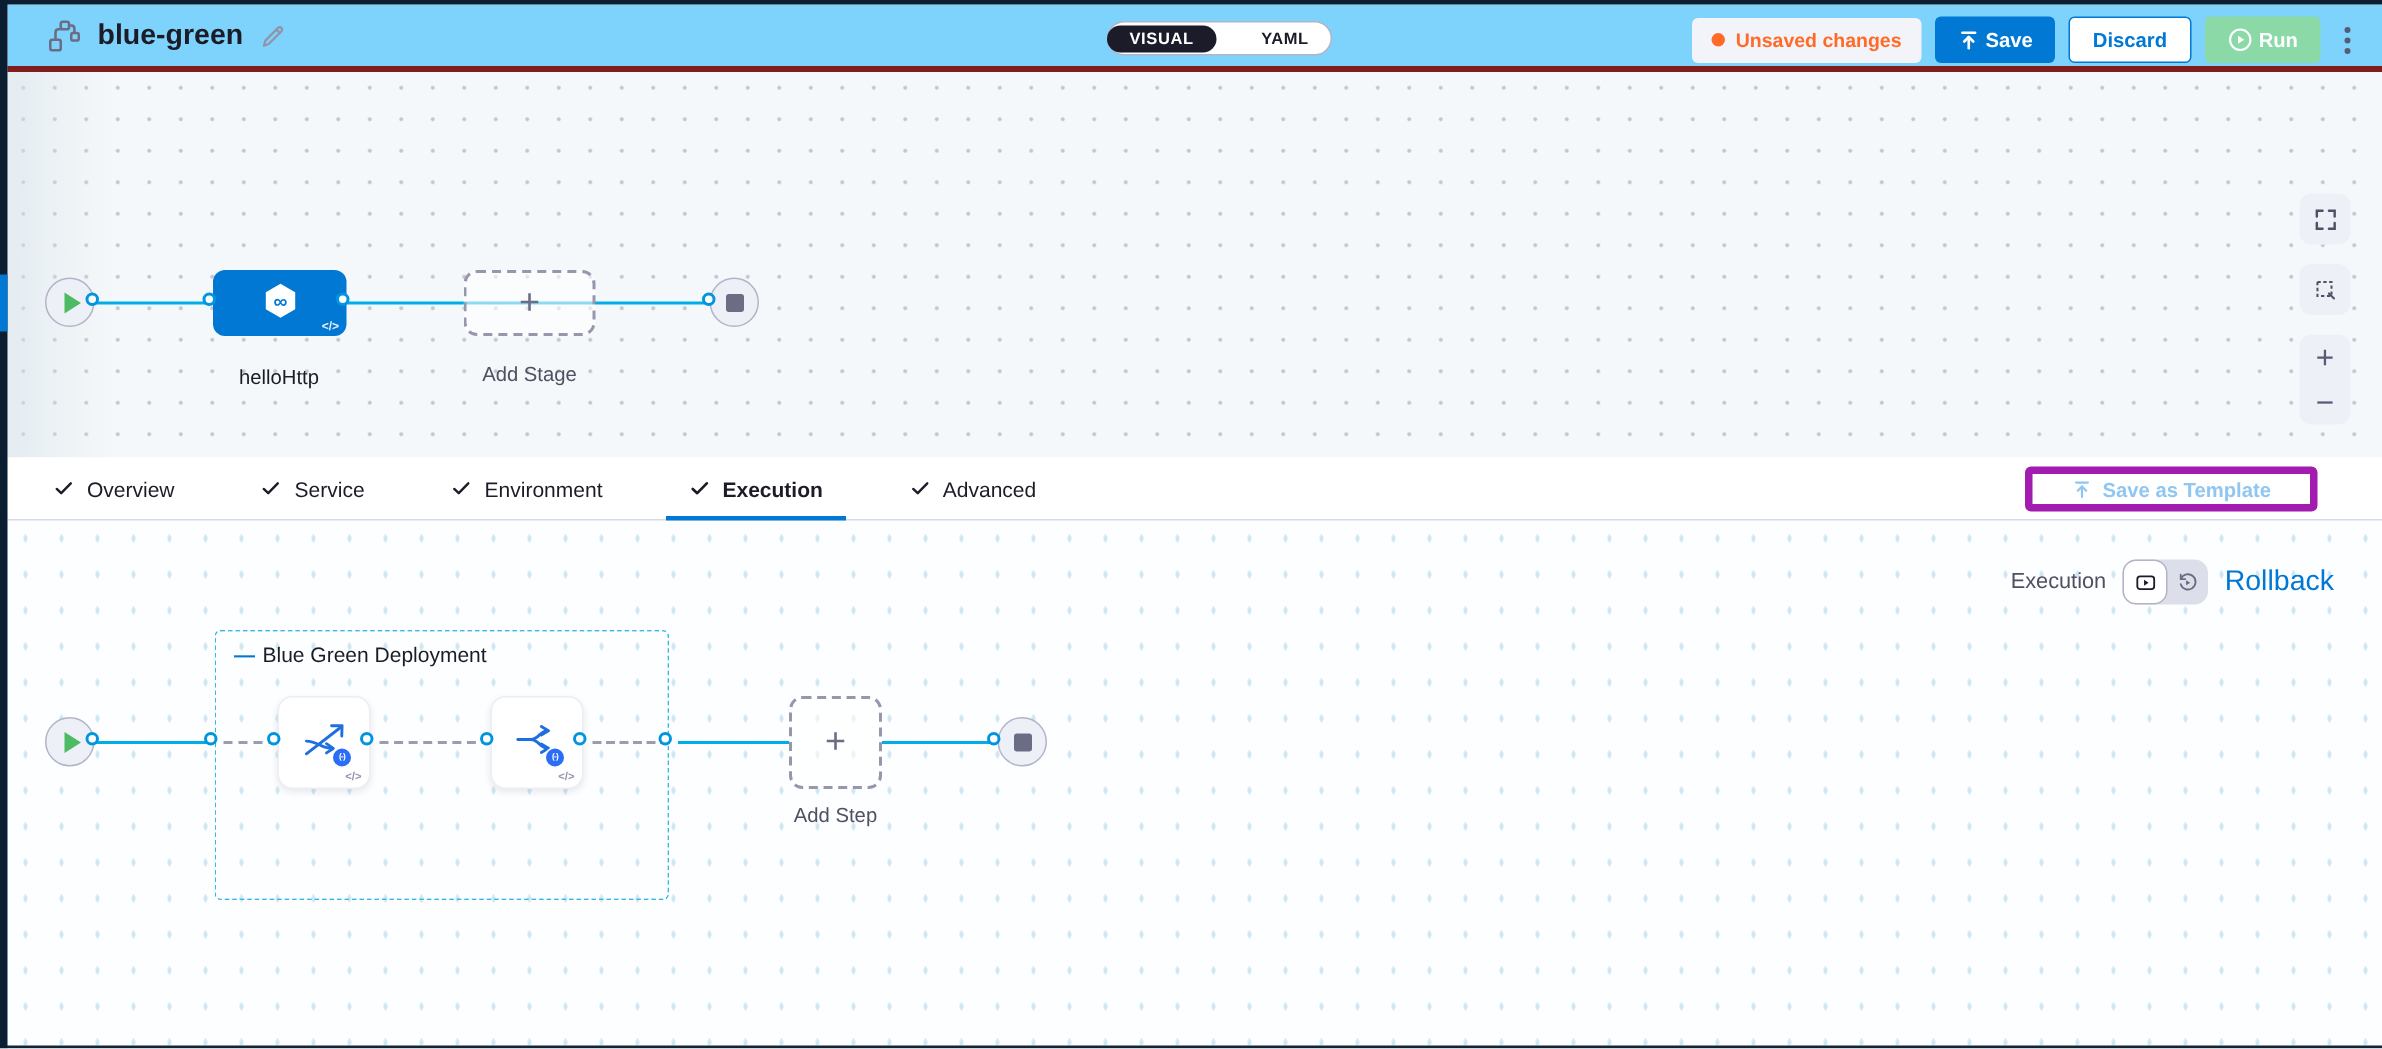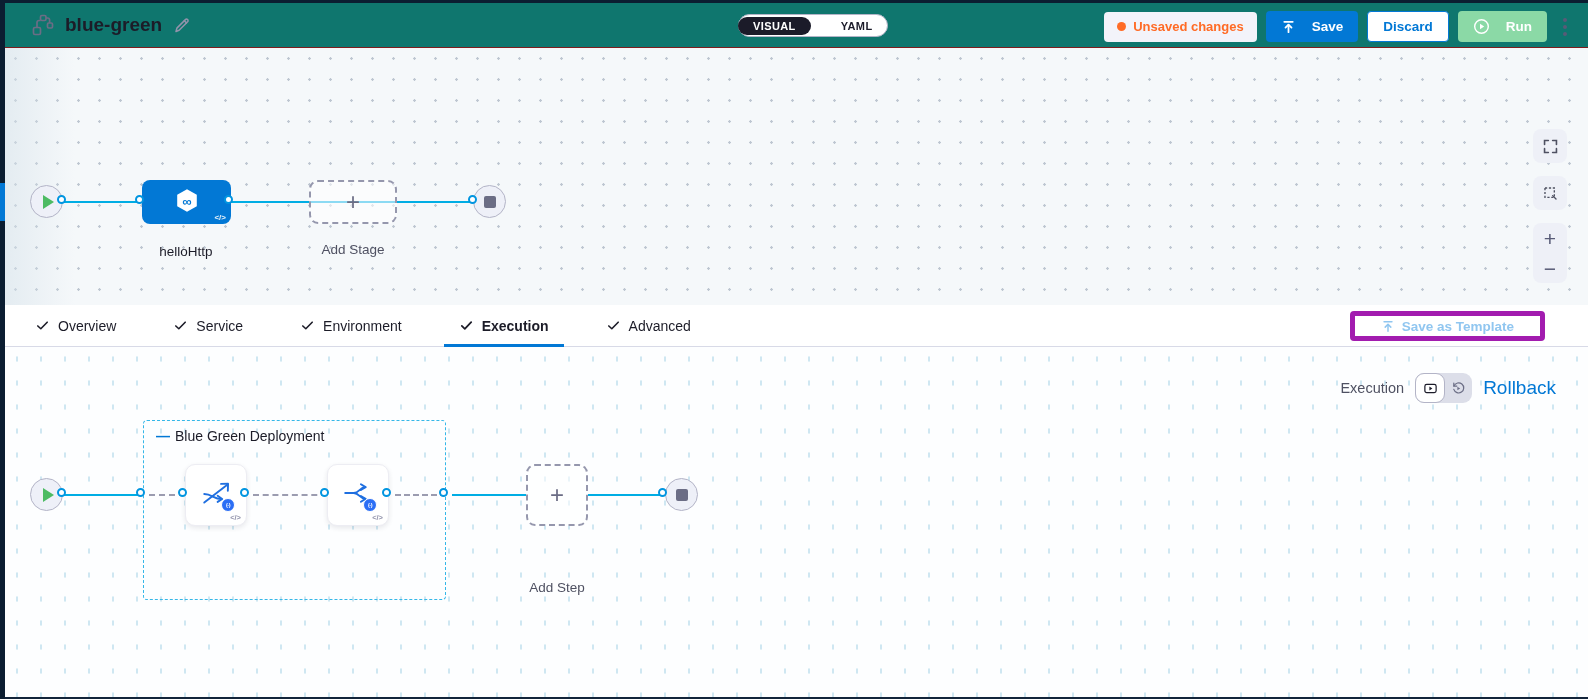--- a/index.html
+++ b/index.html
@@ -7,35 +7,35 @@
   .page{position:relative;width:1588px;height:699px;background:#fff;overflow:hidden;
         font-family:"Liberation Sans","DejaVu Sans",sans-serif;color:#1c1c28;}
 
   
   .topline{position:absolute;top:0;left:0;right:0;height:3px;background:#0b1d31;z-index:40;}
   .bottomline{position:absolute;bottom:0;left:0;right:0;height:2px;background:#12243a;z-index:40;}
   .leftstrip{position:absolute;top:0;left:0;bottom:0;width:5px;background:#0b1d31;z-index:40;}
   .leftstrip-active{position:absolute;left:0;top:183px;width:5px;height:38px;background:#0278d5;}
 
   
-  .header{position:absolute;top:3px;left:5px;right:0;height:45px;background:#0f766e;
-          border-bottom:1px solid #7f1d1d;display:flex;align-items:center;z-index:30;}
+  .header{position:absolute;top:3px;left:5px;right:0;height:45px;background:#7dd3fc;
+          border-bottom:4px solid #7f1d1d;display:flex;align-items:center;z-index:30;}
   .hdr-left{display:flex;align-items:center;gap:10px;margin-left:26px;}
   .pipeline-title{font-size:19px;font-weight:bold;color:#1c1c28;}
   .view-toggle{position:absolute;left:733px;top:11px;display:flex;align-items:center;
                border:1px solid #b3b4c7;border-radius:12px;height:23px;background:#fff;}
   .vt-visual{height:18px;margin:-1px;padding:0 15px;background:#1b1b29;color:#fff;border-radius:13px;
              font-size:11px;font-weight:bold;display:flex;align-items:center;letter-spacing:.4px;}
   .vt-yaml{padding:0 14px;font-size:11px;font-weight:bold;color:#1b1b29;letter-spacing:.4px;margin-left:17px;}
   .hdr-right{position:absolute;right:14px;top:8px;display:flex;align-items:center;gap:9px;height:31px;}
   .unsaved{background:#f3f3fa;border-radius:4px;height:30px;display:flex;align-items:center;gap:7px;
            padding:0 13px;color:#ff6b26;font-weight:bold;font-size:13px;}
   .unsaved-dot{width:9px;height:9px;border-radius:50%;background:#ff6b26;}
   .btn{height:31px;border-radius:4px;font-size:13.5px;font-weight:bold;display:flex;align-items:center;
-       justify-content:center;gap:16px;padding:0 15px;border:none;cursor:pointer;
+       justify-content:center;gap:4px;padding:0 15px;border:none;cursor:pointer;
        font-family:"Liberation Sans","DejaVu Sans",sans-serif;}
   .btn-save{background:#0278d5;color:#fff;}
   .btn-discard{background:#fff;color:#0278d5;border:1px solid #0278d5;}
   .btn-run{background:#8bd9a6;color:#fff;}
   .kebab{display:flex;flex-direction:column;gap:3px;align-items:center;justify-content:center;
          width:18px;height:31px;cursor:pointer;}
   .kebab i{width:4px;height:4px;border-radius:50%;background:#585b77;}
 
   
   .canvas1{position:absolute;top:48px;left:5px;right:0;height:257px;background:#f5f8fa;
@@ -315,21 +315,21 @@
       <path d="M11 16c5.5 0 5.5 5.5 11 5.5"></path>
       <path d="M17.8 18.8l4.4 2.7-4.4 2.7"></path>
     </svg>
     <span class="fn-badge">(-)</span>
     <span class="code-glyph">&lt;/&gt;</span>
   </div>
 
   <div class="add-box" style="left:526px;top:464px;width:62px;height:62px;">
     <span class="plus-glyph">+</span>
   </div>
-  <div class="node-label dim" style="left:497px;top:536px;width:120px;margin-top:44px;">Add Step</div>
+  <div class="node-label dim" style="left:497px;top:536px;width:120px;">Add Step</div>
 
   <div class="endpoint" style="left:665px;top:478px;">
     <div class="stop-sq"></div>
   </div>
 
   <span class="ring" style="left:57px;top:488px;"></span>
   <span class="ring" style="left:136px;top:488px;"></span>
   <span class="ring" style="left:178px;top:488px;"></span>
   <span class="ring" style="left:240px;top:488px;"></span>
   <span class="ring" style="left:320px;top:488px;"></span>

